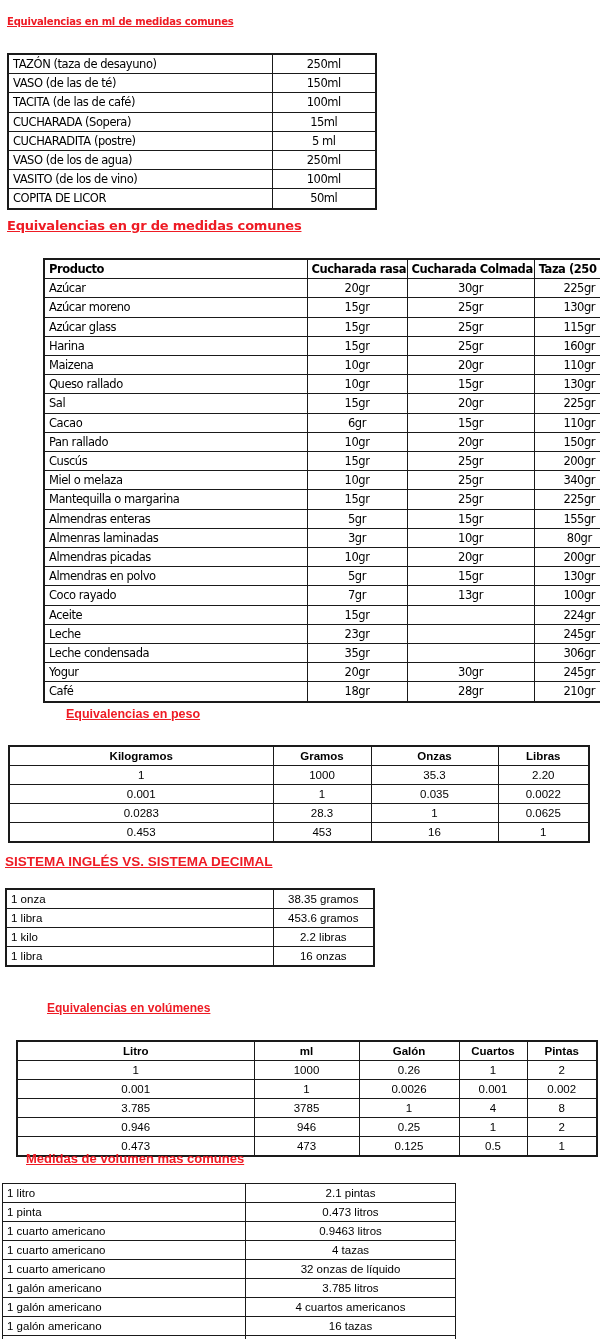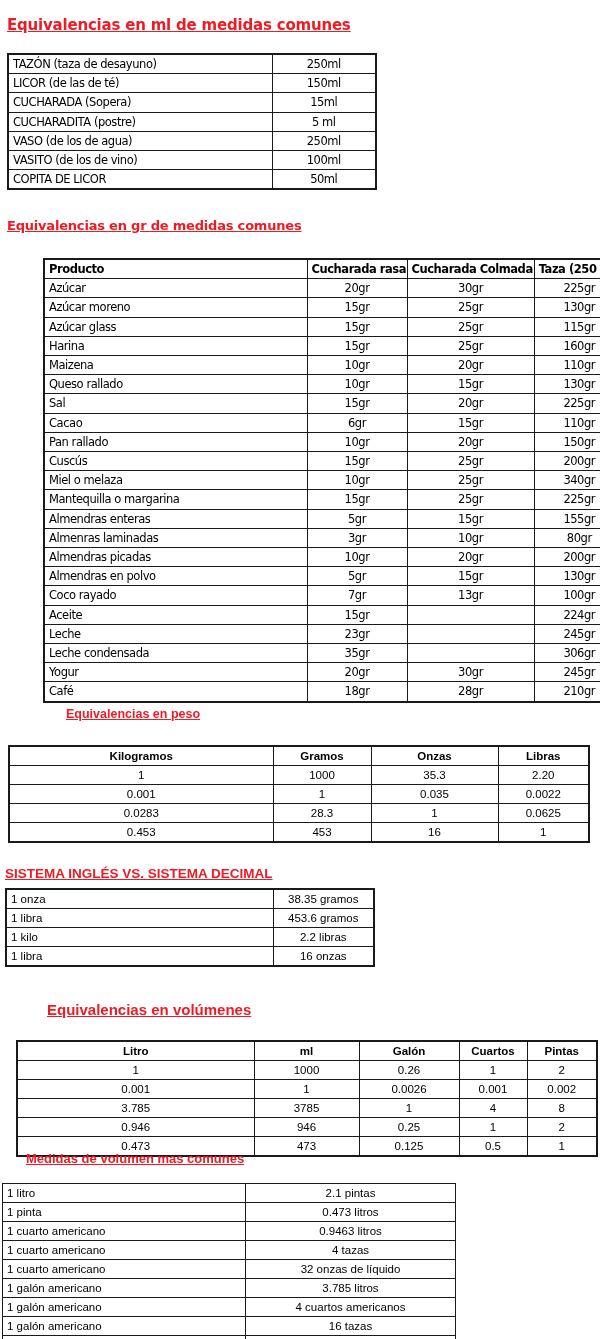--- a/index.html
+++ b/index.html
@@ -83,47 +83,51 @@
   .ta-c { text-align: center; }
 
   
   #table-ml          { left: 7px;  top: 53px;   width: 368px; }
   #table-gr          { left: 7px;  top: 258px;  width: 581px; margin-left: 36px; }
   #table-peso        { left: 8px;  top: 745px;  width: 580px; padding-left: 24px; }
   #table-ingles      { left: 5px;  top: 888px;  width: 368px; }
   #table-volumenes   { left: 16px;  top: 1040px; width: 580px; padding-left: 28px; }
   #table-medidas     { left: 2px;  top: 1183px; width: 453px; }
 
-  #heading-ml        { left: 7px;  top: 16px;   font-size: 15px; }
+  #heading-ml        { left: 7px;  top: 16px;   font-size: 10px; }
   #heading-gr        { left: 7px;  top: 218px;  font-size: 13px; }
   #heading-peso      { left: 66px; top: 707px;  font-size: 12.5px; }
-  #heading-ingles    { left: 5px;  top: 854px;  font-size: 13.5px; margin-top: 12px; }
-  #heading-volumenes { left: 47px; top: 1001px; font-size: 15px; }
+  #heading-ingles    { left: 5px;  top: 854px;  font-size: 13.5px; }
+  #heading-volumenes { left: 47px; top: 1001px; font-size: 12px; }
   #heading-medidas   { left: 26px; top: 1151px; font-size: 13px; }
 </style>
 </head>
 <body>
 
 <div class="page">
 
   <div class="heading" id="heading-ml">Equivalencias en ml de medidas comunes</div>
 
   <table class="tbl tbl-cond outer-thick" id="table-ml">
     <colgroup>
         <col style="width:264px">
         <col style="width:104px">
       </colgroup>
     <tbody>
         <tr>
           <td class="ta-l">TAZÓN (taza de desayuno)</td>
           <td class="ta-c">250ml</td>
         </tr>
         <tr>
-          <td class="ta-l">LICOR (de las de té)</td>
+          <td class="ta-l">VASO (de las de té)</td>
           <td class="ta-c">150ml</td>
+        </tr>
+        <tr>
+          <td class="ta-l">TACITA (de las de café)</td>
+          <td class="ta-c">100ml</td>
         </tr>
         <tr>
           <td class="ta-l">CUCHARADA (Sopera)</td>
           <td class="ta-c">15ml</td>
         </tr>
         <tr>
           <td class="ta-l">CUCHARADITA (postre)</td>
           <td class="ta-c">5 ml</td>
         </tr>
         <tr>

